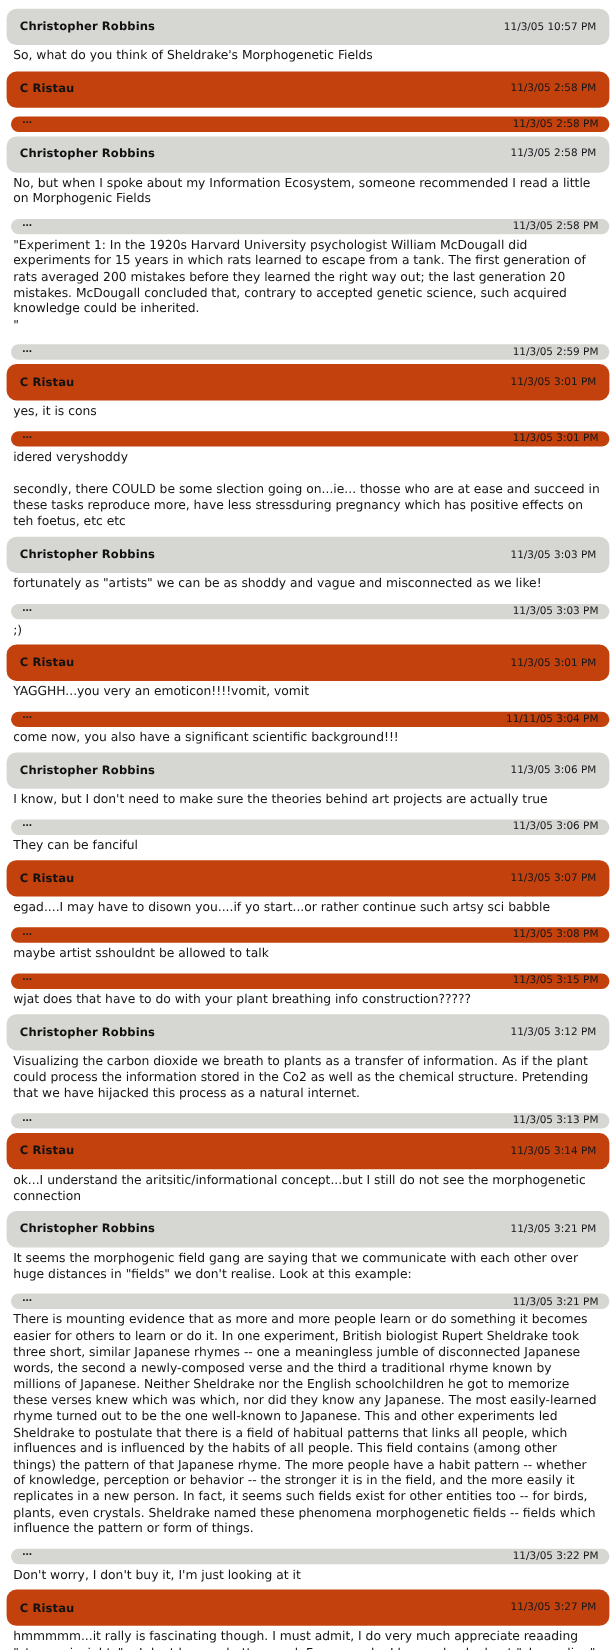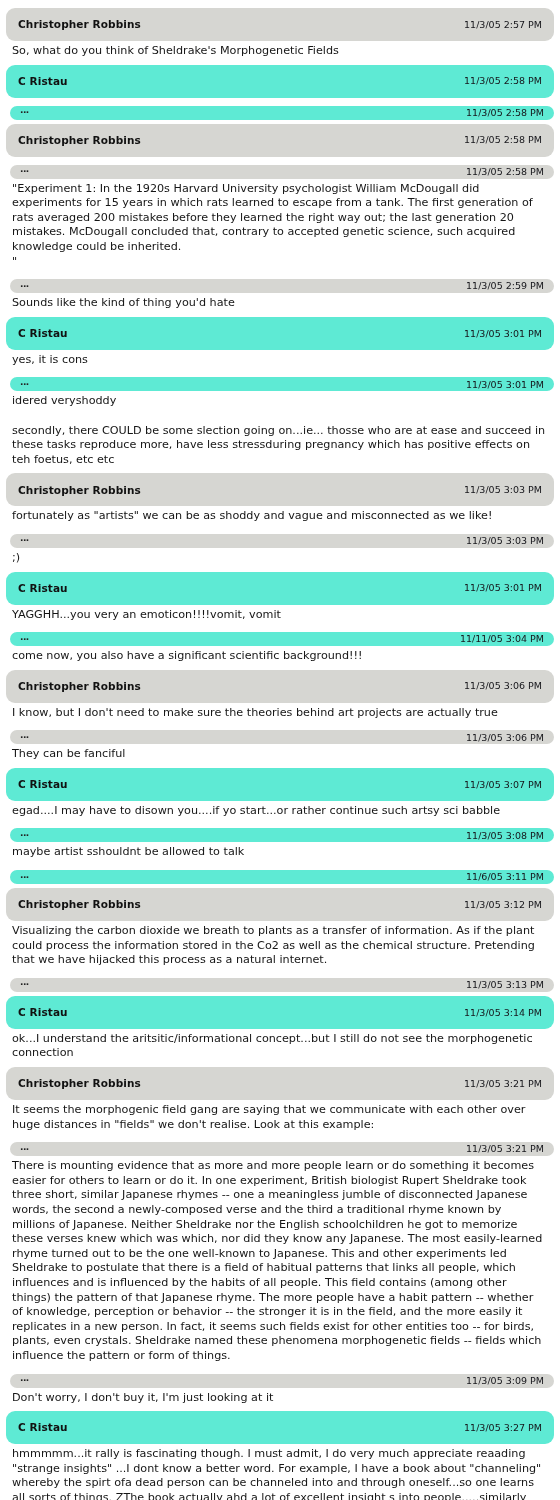--- a/index.html
+++ b/index.html
@@ -38,21 +38,21 @@
     margin-top: 4px;
   }
   .hdr.cont {
     height: 14px;
     margin-top: 8px;
     margin-left: 10px;
     margin-right: 6px;
     padding: 0 10px;
   }
   .hdr.gray  { background: #d6d6d2; }
-  .hdr.blue  { background: #5eead4; }
+  .hdr.blue  { background: #c2410c; }
 
   .sender {
     font-size: 10.5px;
     font-weight: bold;
     letter-spacing: 0.1px;
     color: #111111;
     line-height: 1;
     white-space: nowrap;
   }
   .ellipsis {
@@ -84,56 +84,56 @@
   }
   .body.ind2 { padding-left: 12px; }
 </style>
 </head>
 <body>
 
 <div id="transcript">
     <div class="msg">
       <div class="hdr full gray">
         <span class="sender">Christopher Robbins</span>
-        <span class="stamp">11/3/05 2:57 PM</span>
+        <span class="stamp">11/3/05 10:57 PM</span>
       </div>
       <div class="body ind2">So, what do you think of Sheldrake's Morphogenetic Fields</div>
     </div>
     <div class="msg">
       <div class="hdr full blue">
         <span class="sender">C Ristau</span>
         <span class="stamp">11/3/05 2:58 PM</span>
       </div>
     </div>
     <div class="msg">
       <div class="hdr cont blue">
         <span class="ellipsis">...</span>
         <span class="stamp">11/3/05 2:58 PM</span>
       </div>
     </div>
     <div class="msg">
       <div class="hdr full gray">
         <span class="sender">Christopher Robbins</span>
         <span class="stamp">11/3/05 2:58 PM</span>
       </div>
+      <div class="body ind2">No, but when I spoke about my Information Ecosystem, someone recommended I read a little on Morphogenic Fields</div>
     </div>
     <div class="msg">
       <div class="hdr cont gray">
         <span class="ellipsis">...</span>
         <span class="stamp">11/3/05 2:58 PM</span>
       </div>
       <div class="body">"Experiment 1: In the 1920s Harvard University psychologist William McDougall did experiments for 15 years in which rats learned to escape from a tank. The first generation of rats averaged 200 mistakes before they learned the right way out; the last generation 20 mistakes. McDougall concluded that, contrary to accepted genetic science, such acquired knowledge could be inherited.
 "</div>
     </div>
     <div class="msg">
       <div class="hdr cont gray">
         <span class="ellipsis">...</span>
         <span class="stamp">11/3/05 2:59 PM</span>
       </div>
-      <div class="body">Sounds like the kind of thing you'd hate</div>
     </div>
     <div class="msg">
       <div class="hdr full blue">
         <span class="sender">C Ristau</span>
         <span class="stamp">11/3/05 3:01 PM</span>
       </div>
       <div class="body ind2">yes, it is cons</div>
     </div>
     <div class="msg">
       <div class="hdr cont blue">
@@ -196,22 +196,23 @@
     <div class="msg">
       <div class="hdr cont blue">
         <span class="ellipsis">...</span>
         <span class="stamp">11/3/05 3:08 PM</span>
       </div>
       <div class="body">maybe artist sshouldnt be allowed to talk</div>
     </div>
     <div class="msg">
       <div class="hdr cont blue">
         <span class="ellipsis">...</span>
-        <span class="stamp">11/6/05 3:11 PM</span>
-      </div>
+        <span class="stamp">11/3/05 3:15 PM</span>
+      </div>
+      <div class="body">wjat does that have to do with your plant breathing info construction?????</div>
     </div>
     <div class="msg">
       <div class="hdr full gray">
         <span class="sender">Christopher Robbins</span>
         <span class="stamp">11/3/05 3:12 PM</span>
       </div>
       <div class="body ind2">Visualizing the carbon dioxide we breath to plants as a transfer of information. As if the plant could process the information stored in the Co2 as well as the chemical structure. Pretending that we have hijacked this process as a natural internet.</div>
     </div>
     <div class="msg">
       <div class="hdr cont gray">
@@ -236,21 +237,21 @@
     <div class="msg">
       <div class="hdr cont gray">
         <span class="ellipsis">...</span>
         <span class="stamp">11/3/05 3:21 PM</span>
       </div>
       <div class="body">There is mounting evidence that as more and more people learn or do something it becomes easier for others to learn or do it. In one experiment, British biologist Rupert Sheldrake took three short, similar Japanese rhymes -- one a meaningless jumble of disconnected Japanese words, the second a newly-composed verse and the third a traditional rhyme known by millions of Japanese. Neither Sheldrake nor the English schoolchildren he got to memorize these verses knew which was which, nor did they know any Japanese. The most easily-learned rhyme turned out to be the one well-known to Japanese. This and other experiments led Sheldrake to postulate that there is a field of habitual patterns that links all people, which influences and is influenced by the habits of all people. This field contains (among other things) the pattern of that Japanese rhyme. The more people have a habit pattern -- whether of knowledge, perception or behavior -- the stronger it is in the field, and the more easily it replicates in a new person. In fact, it seems such fields exist for other entities too -- for birds, plants, even crystals. Sheldrake named these phenomena morphogenetic fields -- fields which influence the pattern or form of things.</div>
     </div>
     <div class="msg">
       <div class="hdr cont gray">
         <span class="ellipsis">...</span>
-        <span class="stamp">11/3/05 3:09 PM</span>
+        <span class="stamp">11/3/05 3:22 PM</span>
       </div>
       <div class="body">Don't worry, I don't buy it, I'm just looking at it</div>
     </div>
     <div class="msg">
       <div class="hdr full blue">
         <span class="sender">C Ristau</span>
         <span class="stamp">11/3/05 3:27 PM</span>
       </div>
       <div class="body ind2">hmmmmm...it rally is fascinating though. I must admit, I do very much appreciate reaading "strange insights" ...I dont know a better word. For example, I have a book about "channeling" whereby the spirt ofa dead person can be channeled into and through oneself...so one learns all sorts of things. ZThe book actually ahd a lot of excellent insight s into people.....similarly other fields. Alas i amd too tired now and filled with wine to think seriously about SHeldrakes ideas and how they might actually be relvant. One simple possiblity re the rhymes is that the words that remain in a language and/or the well known rhymes may be so, in part because they ARE easily learnable. ..but I shall save this convesation and mull a bit in the am.</div>
     </div>

